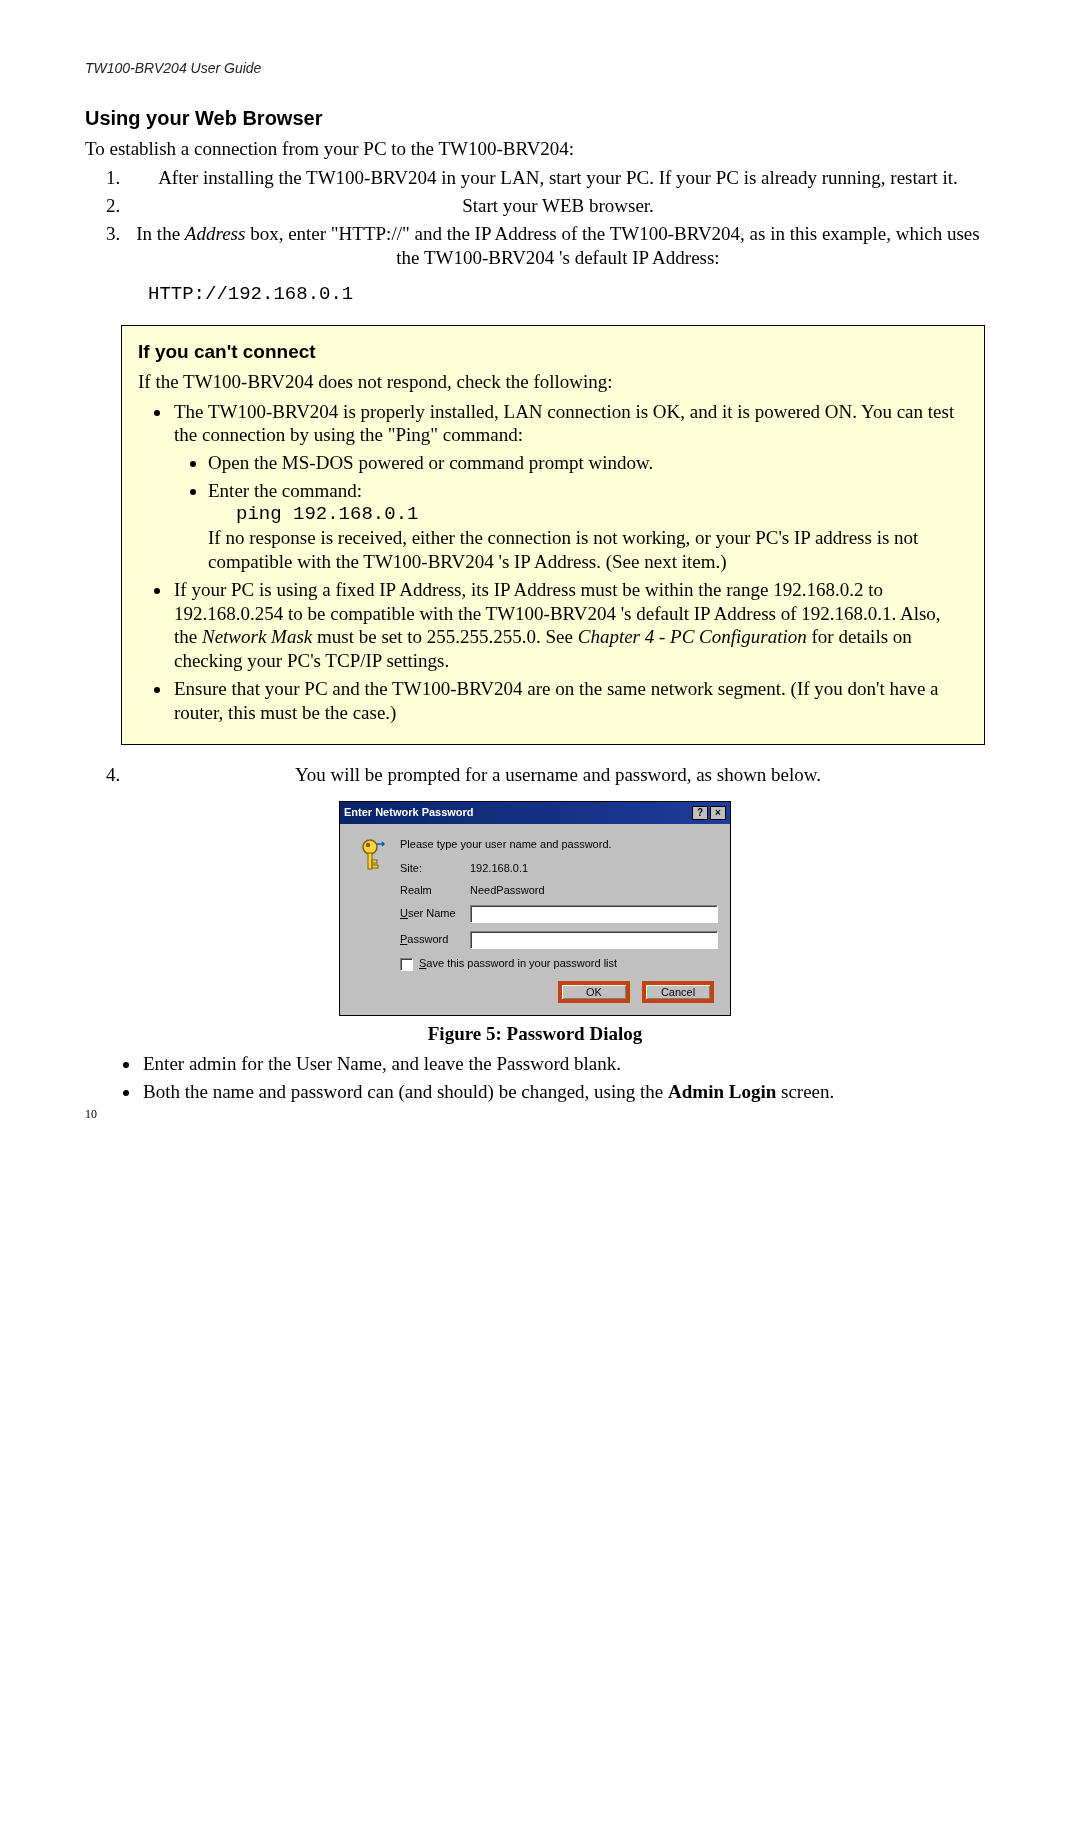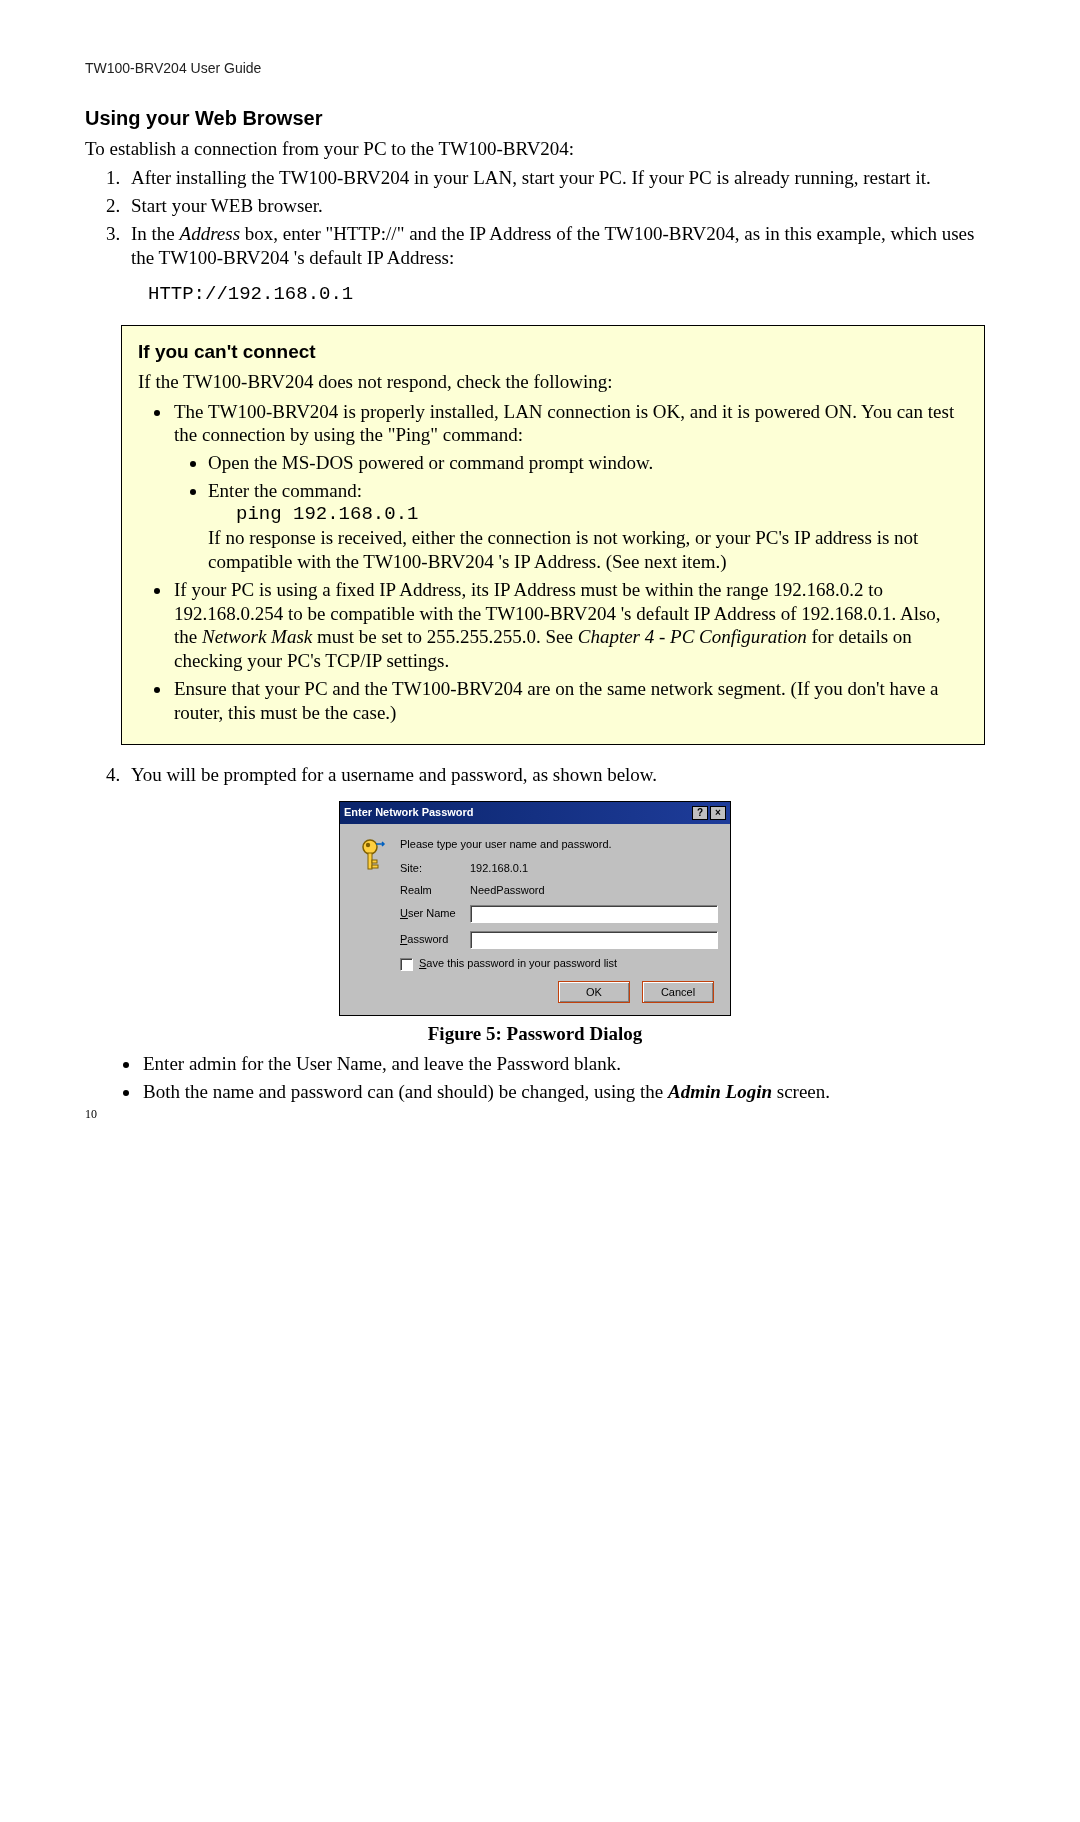--- a/index.html
+++ b/index.html
@@ -16,46 +16,48 @@
     padding: 60px 90px 40px 80px;
     box-sizing: content-box;
     position: relative;
     min-height: 1700px;
   }
   .header-small {
     font-family: Arial, Helvetica, sans-serif;
     font-size: 14px;
     color: #222;
     margin-bottom: 28px;
+    font-style: italic;
   }
   .section-title {
     font-family: Arial, Helvetica, sans-serif;
     font-weight: bold;
     font-size: 20px;
     margin-bottom: 6px;
   }
   .intro {
     margin-bottom: 6px;
   }
   ol.main-list {
     margin: 0 0 14px 0;
     padding-left: 40px;
+    text-align: center;
   }
   ol.main-list > li {
     padding-left: 6px;
     margin-bottom: 4px;
   }
   .code-block {
     font-family: "Courier New", Courier, monospace;
     margin-left: 63px;
     margin-top: 2px;
     margin-bottom: 18px;
   }
   .italic { font-style: italic; }
-  .bold-italic { font-style: italic; font-weight: bold; }
+  .bold-italic { font-weight: bold; }
 
   
   .callout {
     border: 1px solid #000;
     background: #fdffd6;
     margin: 10px 0 18px 36px;
     padding: 14px 16px 16px 16px;
   }
   .callout-title {
     font-family: Arial, Helvetica, sans-serif;
@@ -159,21 +161,21 @@
     box-shadow: inset 1px 1px 0 #404040;
     box-sizing: border-box;
   }
   .underline-first::first-letter { text-decoration: underline; }
   .dlg-buttons {
     display: flex; justify-content: flex-end; gap: 12px; margin-right: 4px;
   }
   .win-btn {
     width: 72px; height: 22px;
     background: #c0c0c0;
-    border: 1px solid #c2410c;
+    border: 4px solid #c2410c;
     box-shadow: inset 1px 1px 0 #fff, inset -1px -1px 0 #808080;
     font-family: "MS Sans Serif", Tahoma, Arial, sans-serif;
     font-size: 11px;
     text-align: center;
     cursor: default;
   }
   .figure-caption {
     text-align: center;
     font-weight: bold;
     margin: 6px 0 6px 0;

